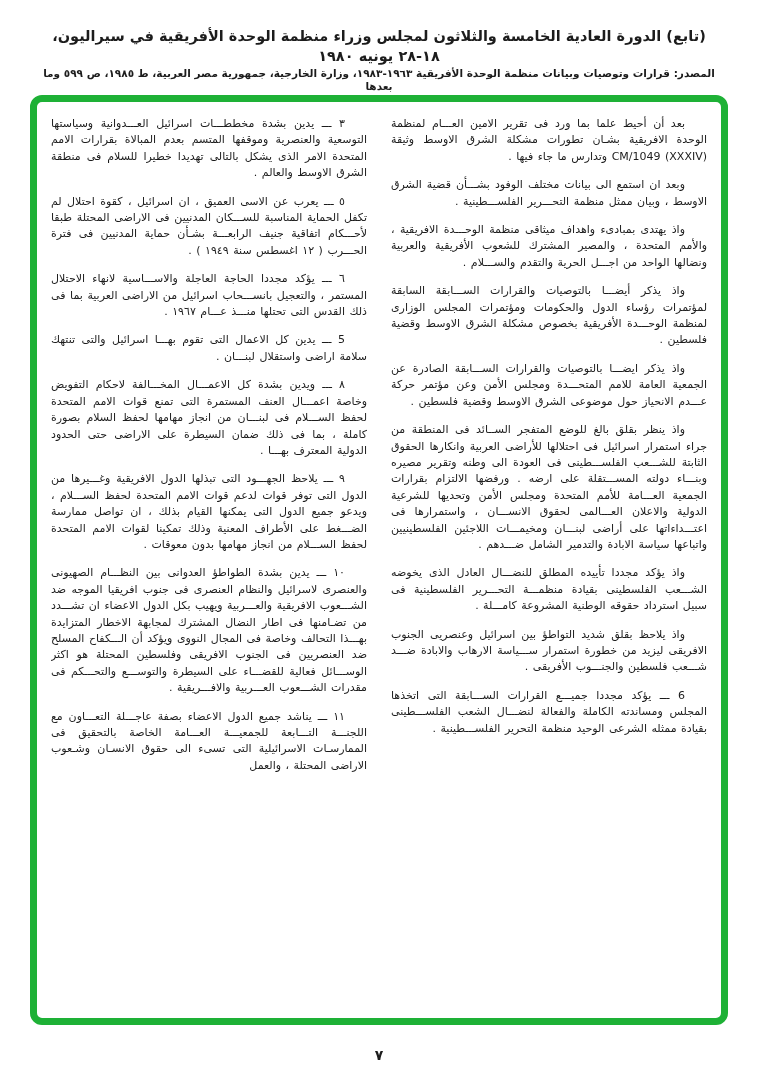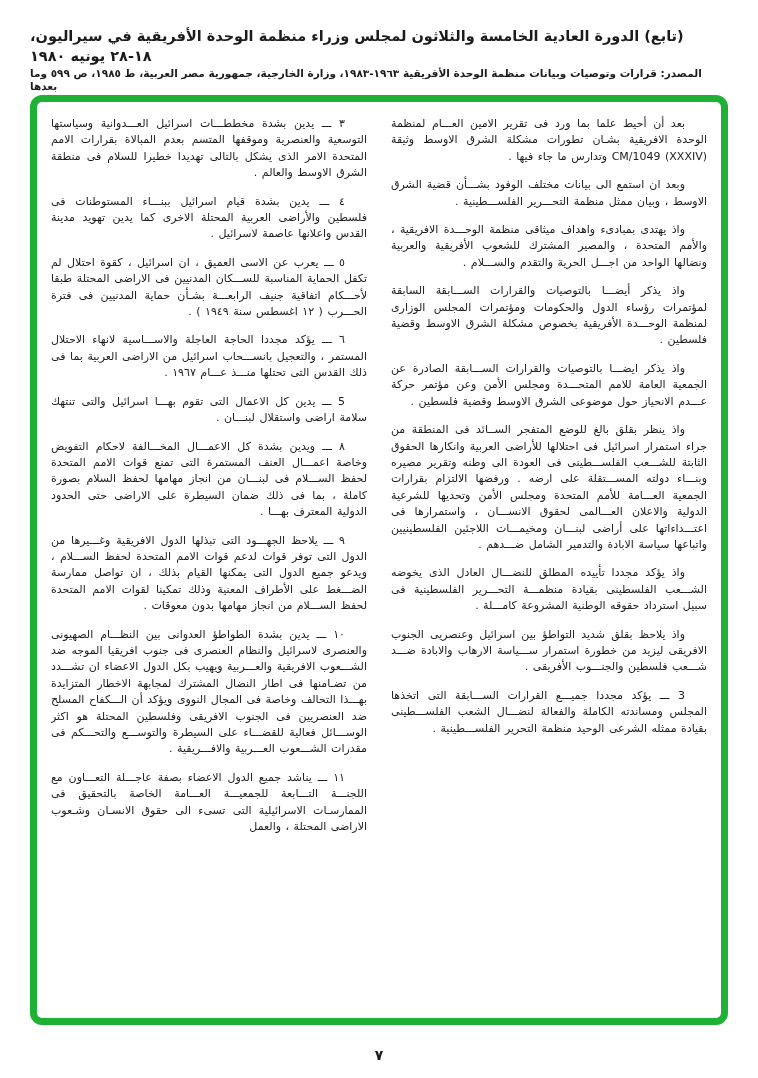--- a/index.html
+++ b/index.html
@@ -12,21 +12,21 @@
     background:#ffffff;
     font-family:"DejaVu Sans", sans-serif;
     color:var(--ink);
     position:relative;
     overflow:hidden;
   }
   .page{position:absolute;inset:0;}
   
   .hdr{
     position:absolute;top:26px;left:30px;right:30px;
-    direction:rtl;text-align:left;
+    direction:rtl;text-align:center;
   }
   .hdr-title{
     font-size:14.5px;font-weight:bold;letter-spacing:0;
     line-height:1.4;
   }
   .hdr-source{
     font-size:10.5px;font-weight:bold;
     line-height:1.3;
   }
   
@@ -80,26 +80,25 @@
 
       <div class="col">
         <p>بعد أن أحيط علما بما ورد فى تقرير الامين العـــام لمنظمة الوحدة الافريقية بشـان تطورات مشكلة الشرق الاوسط وثيقة CM/1049 (XXXIV) وتدارس ما جاء فيها .</p>
         <p>وبعد ان استمع الى بيانات مختلف الوفود بشـــأن قضية الشرق الاوسط ، وبيان ممثل منظمة التحـــرير الفلســـطينية .</p>
         <p>واذ يهتدى بمبادىء واهداف ميثاقى منظمة الوحـــدة الافريقية ، والأمم المتحدة ، والمصير المشترك للشعوب الأفريقية والعربية ونضالها الواحد من اجـــل الحرية والتقدم والســـلام .</p>
         <p>واذ يذكر أيضـــا بالتوصيات والقرارات الســـابقة السابقة لمؤتمرات رؤساء الدول والحكومات ومؤتمرات المجلس الوزارى لمنظمة الوحـــدة الأفريقية بخصوص مشكلة الشرق الاوسط وقضية فلسطين .</p>
         <p>واذ يذكر ايضـــا بالتوصيات والقرارات الســـابقة الصادرة عن الجمعية العامة للامم المتحـــدة ومجلس الأمن وعن مؤتمر حركة عـــدم الانحياز حول موضوعى الشرق الاوسط وقضية فلسطين .</p>
         <p>واذ ينظر بقلق بالغ للوضع المتفجر الســائد فى المنطقة من جراء استمرار اسرائيل فى احتلالها للأراضى العربية وانكارها الحقوق الثابتة للشـــعب الفلســـطينى فى العودة الى وطنه وتقرير مصيره وبنـــاء دولته المســـتقلة على ارضه . ورفضها الالتزام بقرارات الجمعية العـــامة للأمم المتحدة ومجلس الأمن وتحديها للشرعية الدولية والاعلان العـــالمى لحقوق الانســـان ، واستمرارها فى اعتـــداءاتها على أراضى لبنـــان ومخيمـــات اللاجئين الفلسطينيين واتباعها سياسة الابادة والتدمير الشامل ضـــدهم .</p>
         <p>واذ يؤكد مجددا تأييده المطلق للنضـــال العادل الذى يخوضه الشـــعب الفلسطينى بقيادة منظمـــة التحـــرير الفلسطينية فى سبيل استرداد حقوقه الوطنية المشروعة كامـــلة .</p>
         <p>واذ يلاحظ بقلق شديد التواطؤ بين اسرائيل وعنصريى الجنوب الافريقى ليزيد من خطورة استمرار ســـياسة الارهاب والابادة ضـــد شـــعب فلسطين والجنـــوب الأفريقى .</p>
-        <p>3 ـــ يؤكد مجددا جميـــع القرارات الســـابقة التى اتخذها المجلس ومساندته الكاملة والفعالة لنضـــال الشعب الفلســـطينى بقيادة ممثله الشرعى الوحيد منظمة التحرير الفلســـطينية .</p>
+        <p>6 ـــ يؤكد مجددا جميـــع القرارات الســـابقة التى اتخذها المجلس ومساندته الكاملة والفعالة لنضـــال الشعب الفلســـطينى بقيادة ممثله الشرعى الوحيد منظمة التحرير الفلســـطينية .</p>
       </div>
 
       <div class="col">
         <p>٣ ـــ يدين بشدة مخططـــات اسرائيل العـــدوانية وسياستها التوسعية والعنصرية وموقفها المتسم بعدم المبالاة بقرارات الامم المتحدة الامر الذى يشكل بالتالى تهديدا خطيرا للسلام فى منطقة الشرق الاوسط والعالم .</p>
-        <p>٤ ـــ يدين بشدة قيام اسرائيل ببنـــاء المستوطنات فى فلسطين والأراضى العربية المحتلة الاخرى كما يدين تهويد مدينة القدس واعلانها عاصمة لاسرائيل .</p>
         <p>٥ ـــ يعرب عن الاسى العميق ، ان اسرائيل ، كقوة احتلال لم تكفل الحماية المناسبة للســـكان المدنيين فى الاراضى المحتلة طبقا لأحـــكام اتفاقية جنيف الرابعـــة بشـأن حماية المدنيين فى فترة الحـــرب ( ١٢ اغسطس سنة ١٩٤٩ ) .</p>
         <p>٦ ـــ يؤكد مجددا الحاجة العاجلة والاســـاسية لانهاء الاحتلال المستمر ، والتعجيل بانســـحاب اسرائيل من الاراضى العربية بما فى ذلك القدس التى تحتلها منـــذ عـــام ١٩٦٧ .</p>
         <p>5 ـــ يدين كل الاعمال التى تقوم بهـــا اسرائيل والتى تنتهك سلامة اراضى واستقلال لبنـــان .</p>
         <p>٨ ـــ ويدين بشدة كل الاعمـــال المخـــالفة لاحكام التفويض وخاصة اعمـــال العنف المستمرة التى تمنع قوات الامم المتحدة لحفظ الســـلام فى لبنـــان من انجاز مهامها لحفظ السلام بصورة كاملة ، بما فى ذلك ضمان السيطرة على الاراضى حتى الحدود الدولية المعترف بهـــا .</p>
         <p>٩ ـــ يلاحظ الجهـــود التى تبذلها الدول الافريقية وغـــيرها من الدول التى توفر قوات لدعم قوات الامم المتحدة لحفظ الســـلام ، ويدعو جميع الدول التى يمكنها القيام بذلك ، ان تواصل ممارسة الضـــغط على الأطراف المعنية وذلك تمكينا لقوات الامم المتحدة لحفظ الســـلام من انجاز مهامها بدون معوقات .</p>
         <p>١٠ ـــ يدين بشدة الطواطؤ العدوانى بين النظـــام الصهيونى والعنصرى لاسرائيل والنظام العنصرى فى جنوب افريقيا الموجه ضد الشـــعوب الافريقية والعـــربية ويهيب بكل الدول الاعضاء ان تشـــدد من تضـامنها فى اطار النضال المشترك لمجابهة الاخطار المتزايدة بهـــذا التحالف وخاصة فى المجال النووى ويؤكد أن الـــكفاح المسلح ضد العنصريين فى الجنوب الافريقى وفلسطين المحتلة هو اكثر الوســـائل فعالية للقضـــاء على السيطرة والتوســـع والتحـــكم فى مقدرات الشـــعوب العـــربية والافـــريقية .</p>
         <p>١١ ـــ يناشد جميع الدول الاعضاء بصفة عاجـــلة التعـــاون مع اللجنـــة التـــابعة للجمعيـــة العـــامة الخاصة بالتحقيق فى الممارسـات الاسرائيلية التى تسىء الى حقوق الانسـان وشـعوب الاراضى المحتلة ، والعمل</p>
       </div>
 
     </div>

